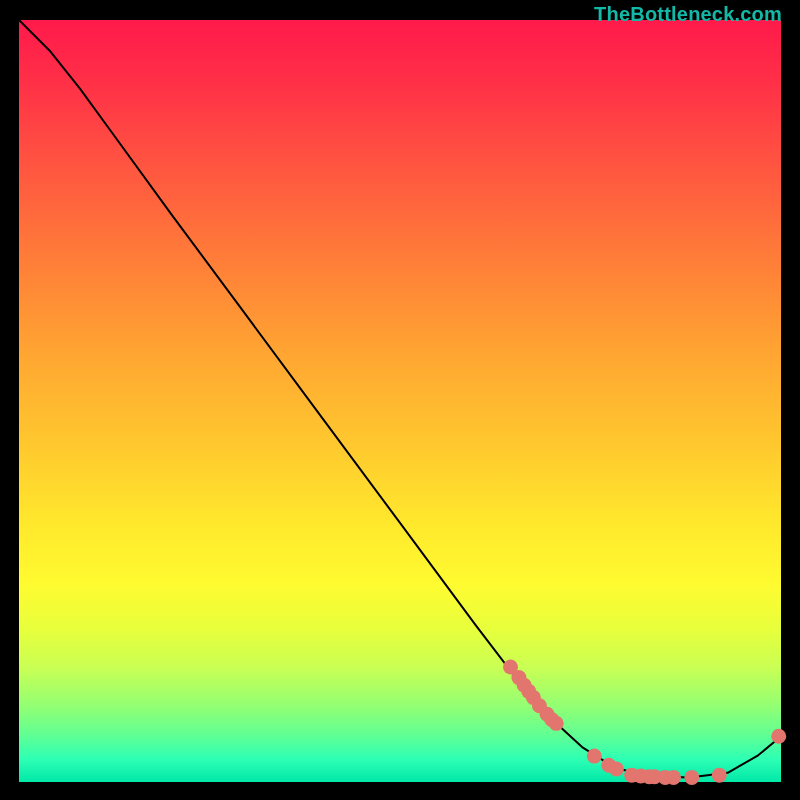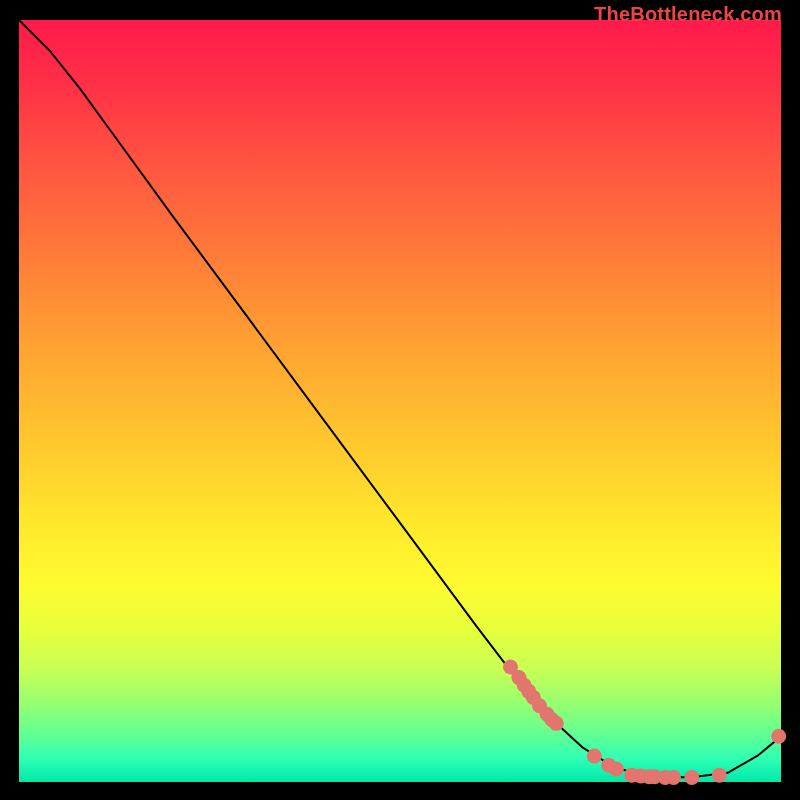--- a/index.html
+++ b/index.html
@@ -50,21 +50,21 @@
     height: 100%;
     overflow: visible;
   }
   .watermark {
     position: absolute;
     top: 3px;
     right: 18px;
     font-family: Arial, Helvetica, sans-serif;
     font-size: 20px;
     font-weight: bold;
-    color: #ef4444;
+    color: #14b8a6;
     letter-spacing: 0.2px;
     user-select: none;
   }
 </style>
 </head>
 <body>
 
 <div class="chart-container">
   <div class="plot-area">
     <div class="gradient-bg"></div>

